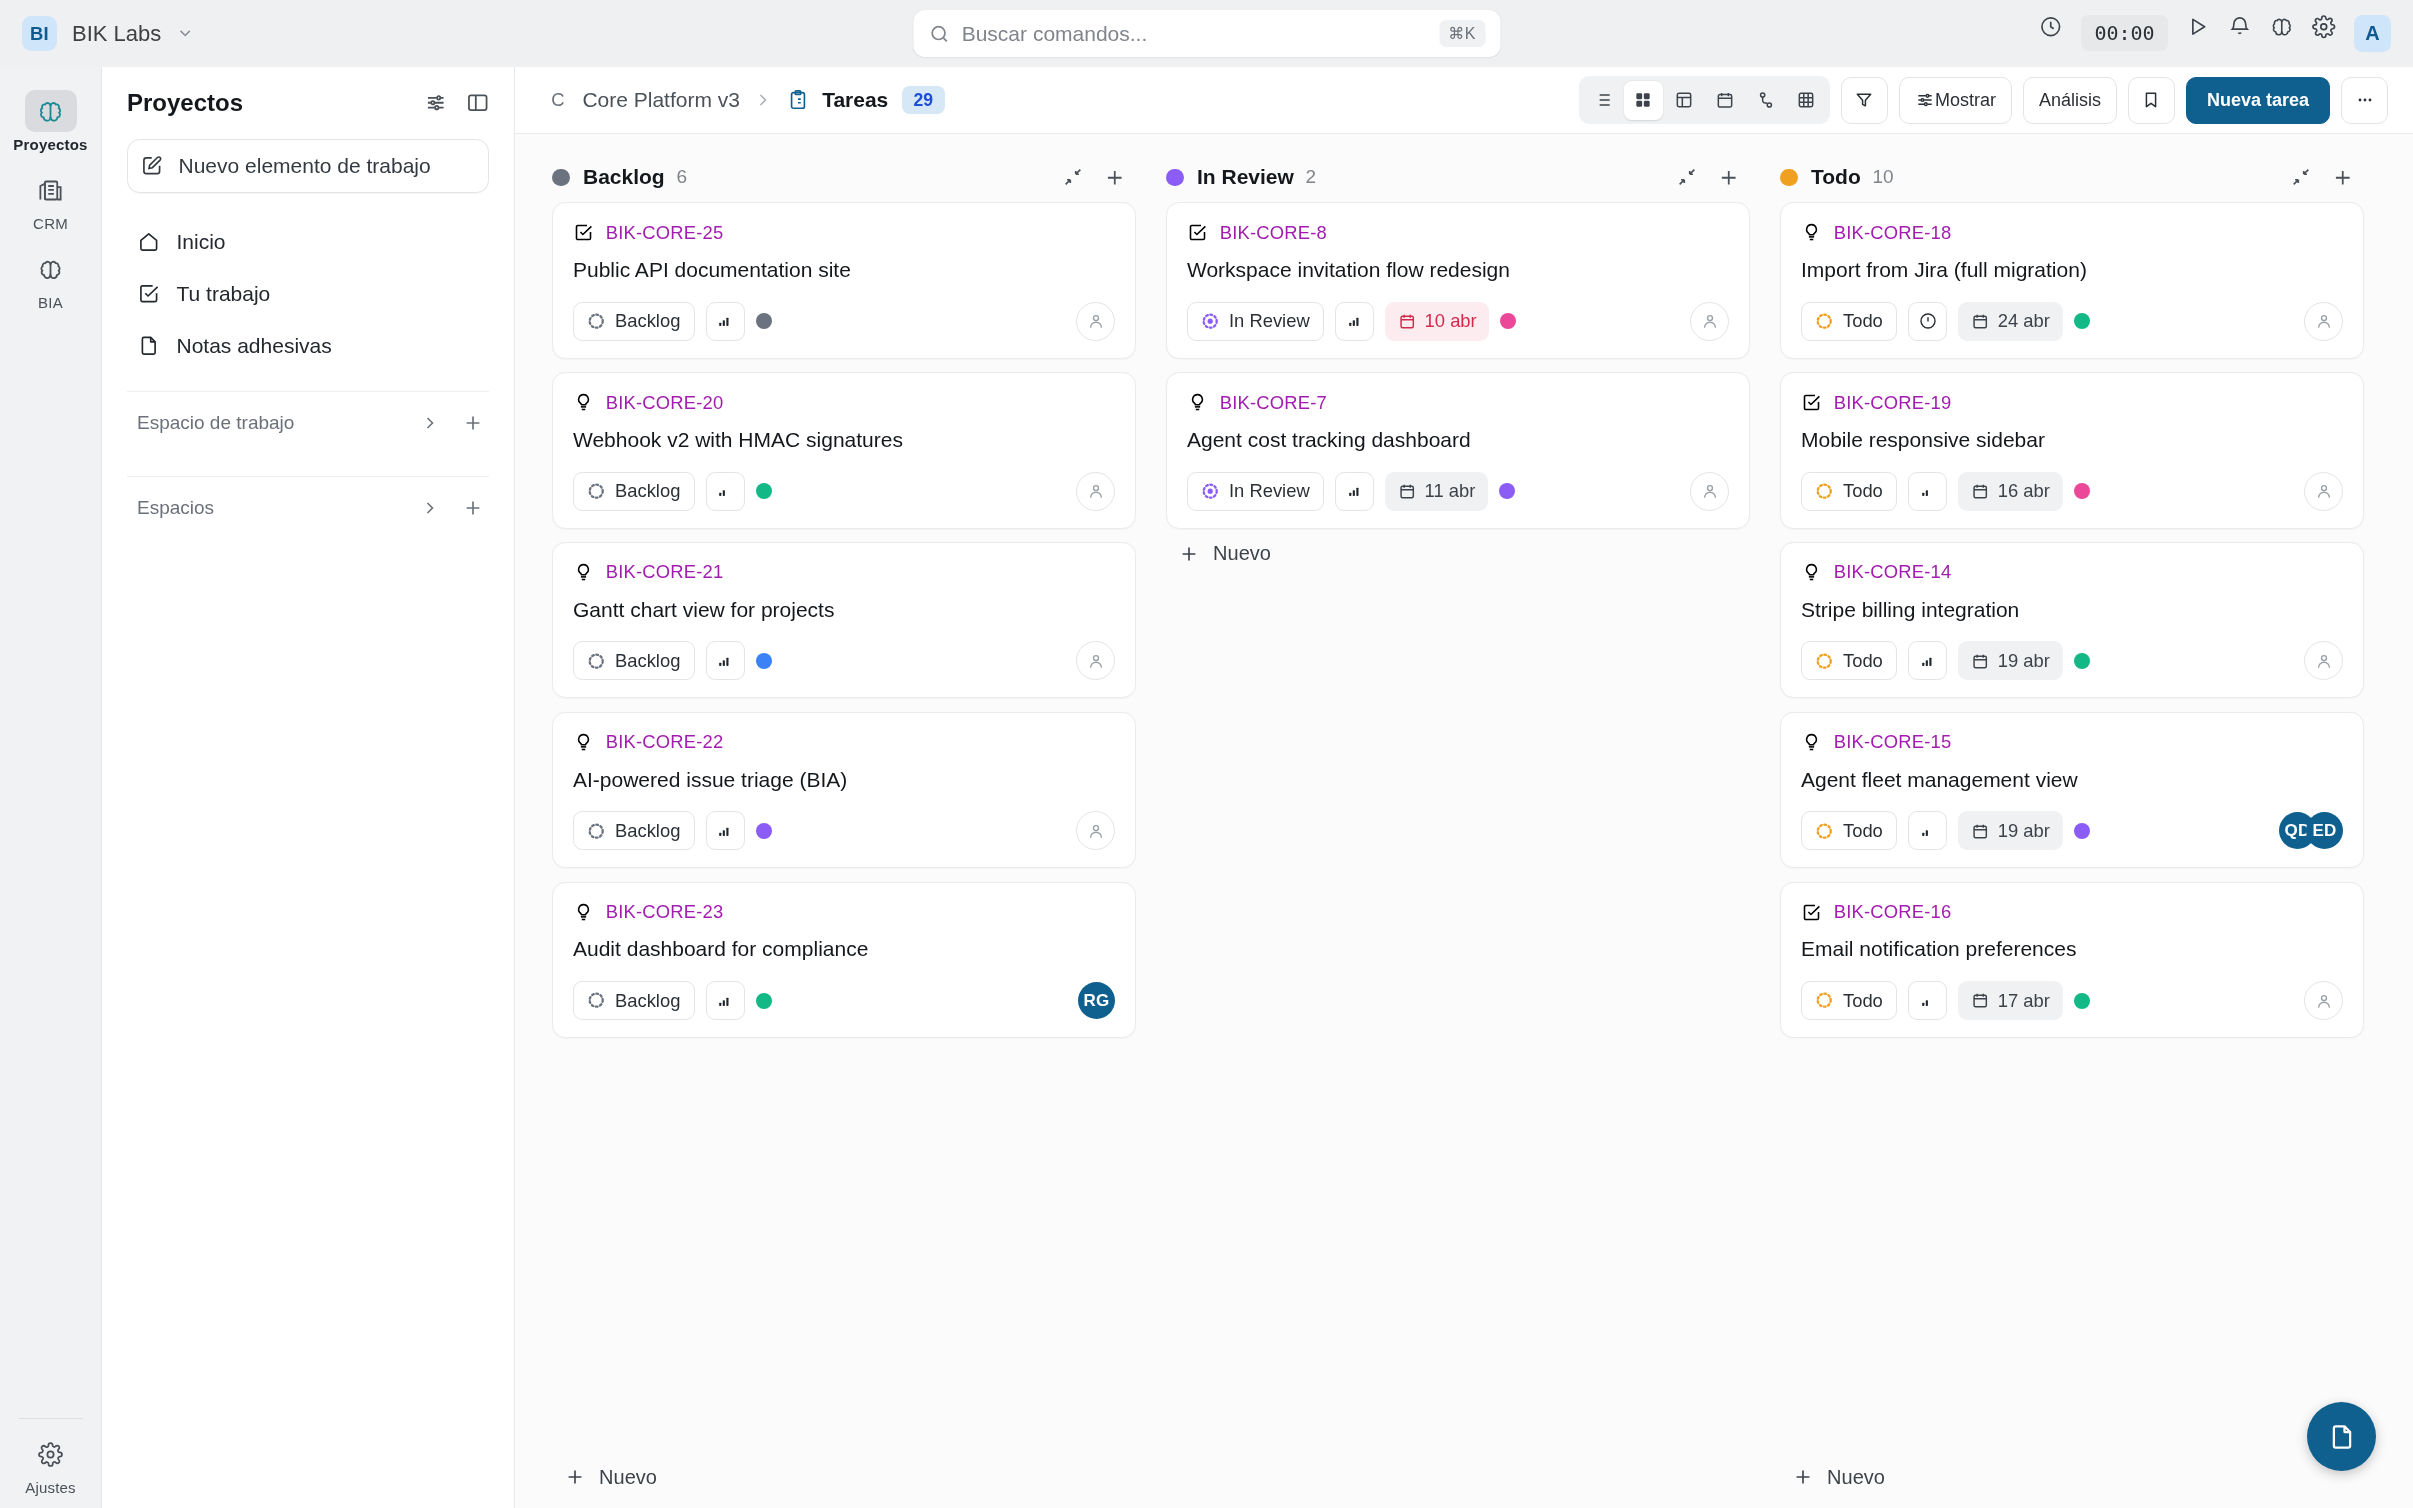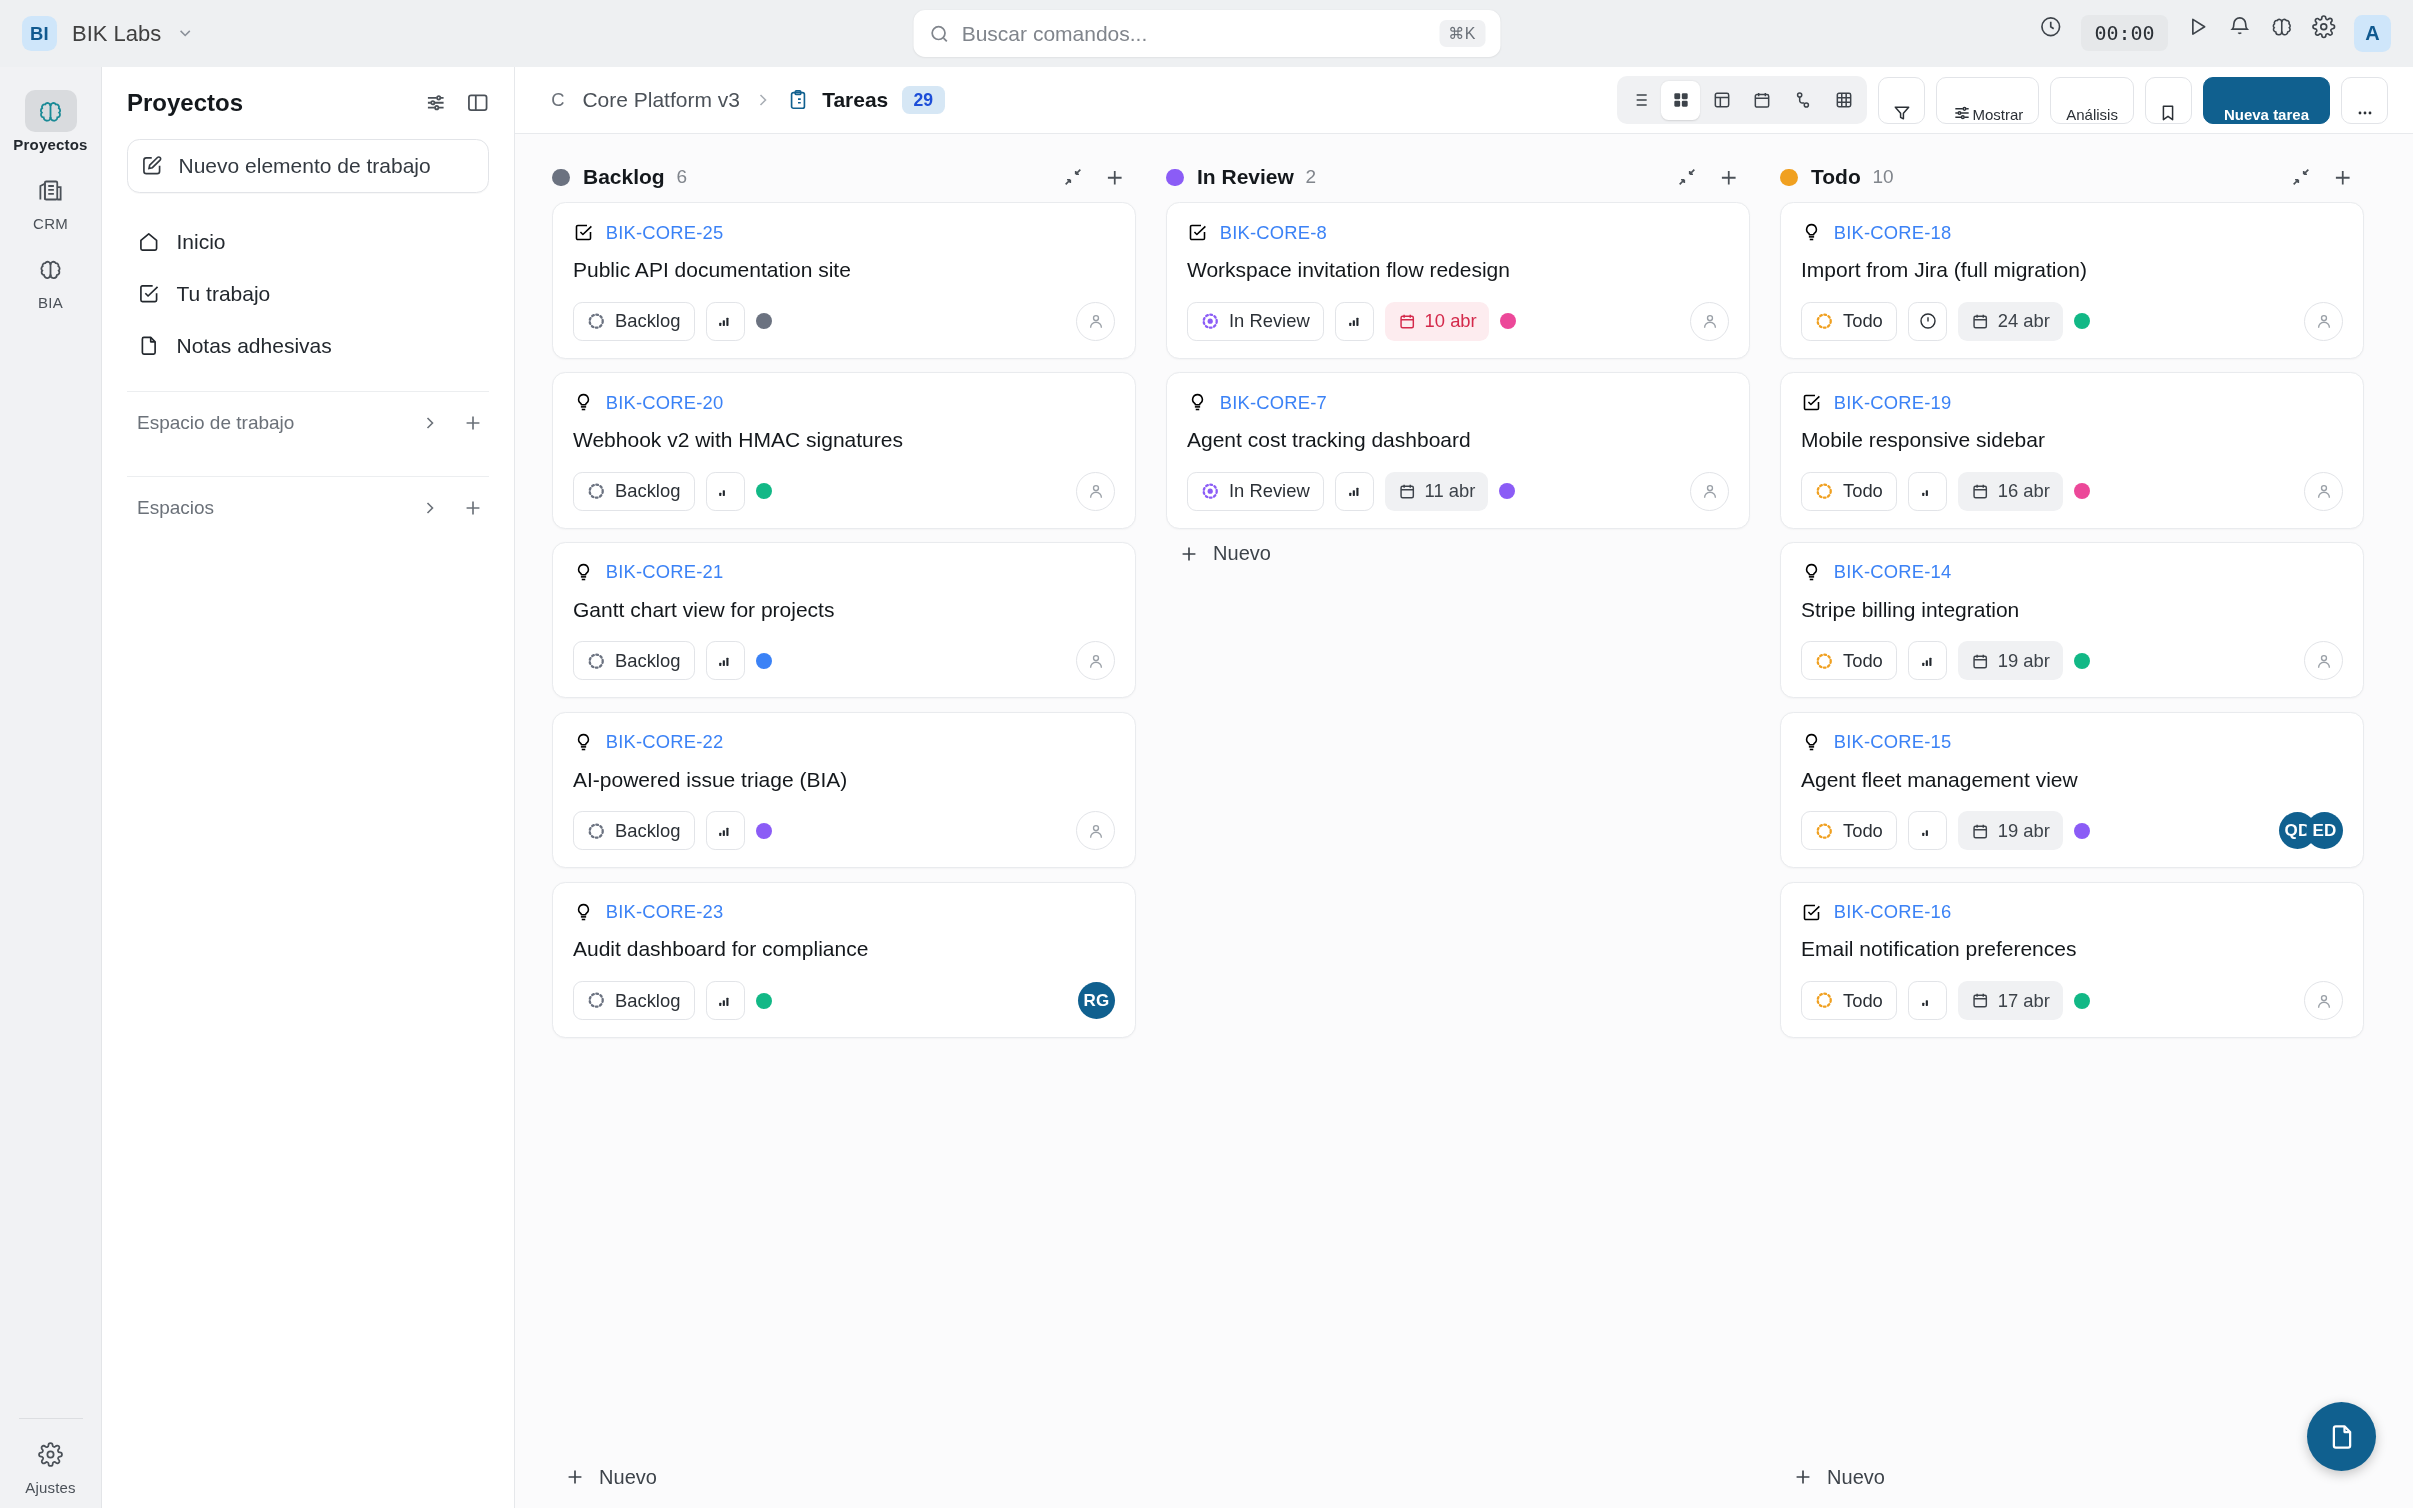--- a/index.html
+++ b/index.html
@@ -150,22 +150,22 @@
     display: flex; align-items: center; gap: 1.7px;
   }
   .viewbtn {
     width: 39px; height: 39px; border-radius: 7.5px;
     display: flex; align-items: center; justify-content: center;
     color: #3d434a; cursor: pointer;
   }
   .viewbtn.active { background: #fff; box-shadow: 0 0.8px 1.7px rgba(0,0,0,.12); }
   .hbtn {
     height: 47px; border: 0.8px solid #e2e4e8; border-radius: 10px;
-    background: #fff; display: flex; align-items: flex-end; gap: 0;
-    padding: 0 15px; font-size: 15px; color: #2b3036; cursor: pointer;
+    background: #fff; display: flex; align-items: center; gap: 0;
+    padding: 0 15px; font-size: 18px; color: #2b3036; cursor: pointer;
   }
   .hbtn.icon-only { width: 47px; padding: 0; justify-content: center; }
   .hbtn.primary {
     background: #10608f; border-color: #10608f; color: #fff;
     font-weight: 600; padding: 0 20px;
   }
 
   
   .board {
     flex: 1; min-height: 0;
@@ -185,21 +185,21 @@
 
   .col-body { flex: 1; min-height: 0; position: relative; padding: 0 15px; overflow: hidden; }
   .cards { display: flex; flex-direction: column; gap: 13.4px; }
 
   .card {
     background: #fff; border: 0.8px solid #e9ebee; border-radius: 13.4px;
     padding: 18.4px 20px 17px; cursor: pointer;
     box-shadow: 0 0.8px 1.7px rgba(0,0,0,.03);
   }
   .card-id-row { display: flex; align-items: center; gap: 11.7px; margin-bottom: 13.4px; }
-  .card-id { font-size: 18.4px; color: #3b82f6; letter-spacing: 0.2px; }
+  .card-id { font-size: 18.4px; color: #a21caf; letter-spacing: 0.2px; }
   .card-title { font-size: 21px; color: #14181c; line-height: 1.25; margin-bottom: 18.4px; }
   .card-foot { display: flex; align-items: center; gap: 11px; }
 
   .chip {
     height: 39px; border: 0.8px solid #e2e4e8; border-radius: 9.2px;
     display: flex; align-items: center; gap: 9.2px;
     padding: 0 13.4px; font-size: 18.4px; color: #2b3036; background: #fff;
   }
   .chip.square { width: 39px; padding: 0; justify-content: center; }
   .chip.date {

